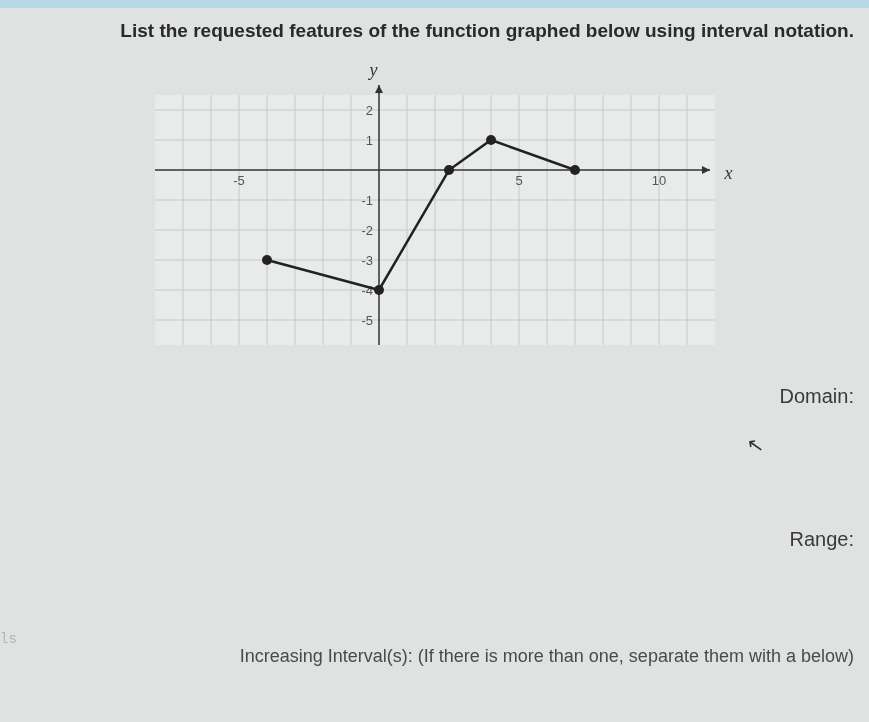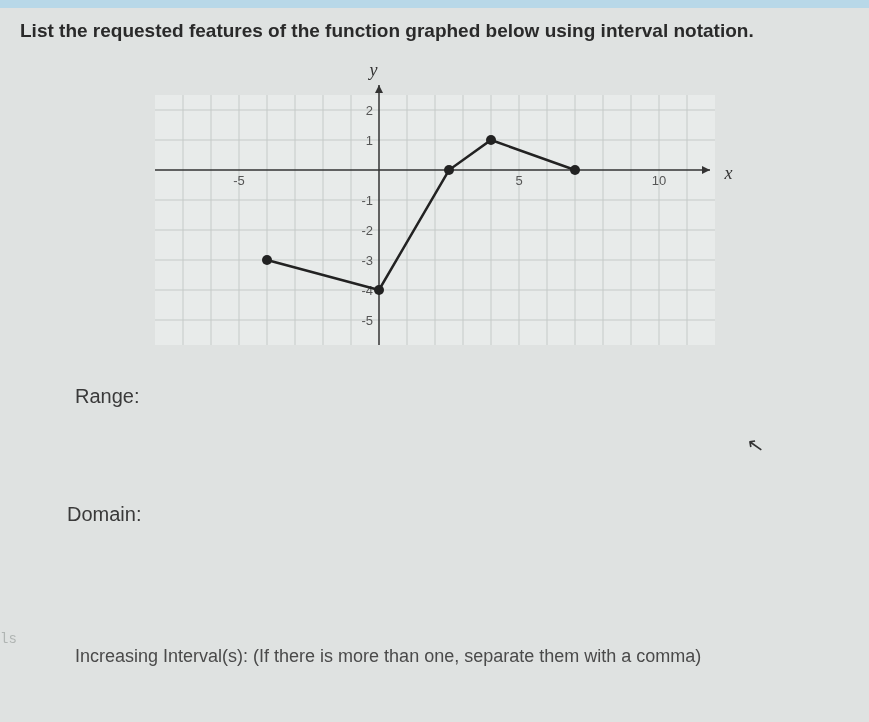--- a/index.html
+++ b/index.html
@@ -13,20 +13,21 @@
     }
     .top-bar {
       height: 8px;
       background: #b8d8e8;
     }
     .content {
       background: #dfe2e1;
       padding: 10px 15px 15px 15px;
       min-height: 714px;
       position: relative;
+      text-align: right;
     }
     .question-text {
       font-size: 19px;
       font-weight: bold;
       color: #2a2a2a;
       line-height: 1.4;
       margin-left: 5px;
     }
     .chart-container {
       margin: 30px auto 40px;
@@ -159,19 +160,19 @@
       <polyline points="112,185 224,215 294,95 336,65 420,95" fill="none" stroke="#222" stroke-width="2.5"></polyline>
 
       <circle cx="112" cy="185" r="5" fill="#222"></circle>
       <circle cx="224" cy="215" r="5" fill="#222"></circle>
       <circle cx="294" cy="95" r="5" fill="#222"></circle>
       <circle cx="336" cy="65" r="5" fill="#222"></circle>
       <circle cx="420" cy="95" r="5" fill="#222"></circle>
     </svg>
   </div>
 
+  <div class="prompt-label">Domain:</div>
   <div class="prompt-label range">Range:</div>
-  <div class="prompt-label">Domain:</div>
-  <div class="hint-text">Increasing Interval(s): (If there is more than one, separate them with a comma)</div>
+  <div class="hint-text">Increasing Interval(s): (If there is more than one, separate them with a below)</div>
 
   <div class="sidebar-text">ls</div>
   <div class="cursor">↖</div>
 </div>
 
 </body></html>

